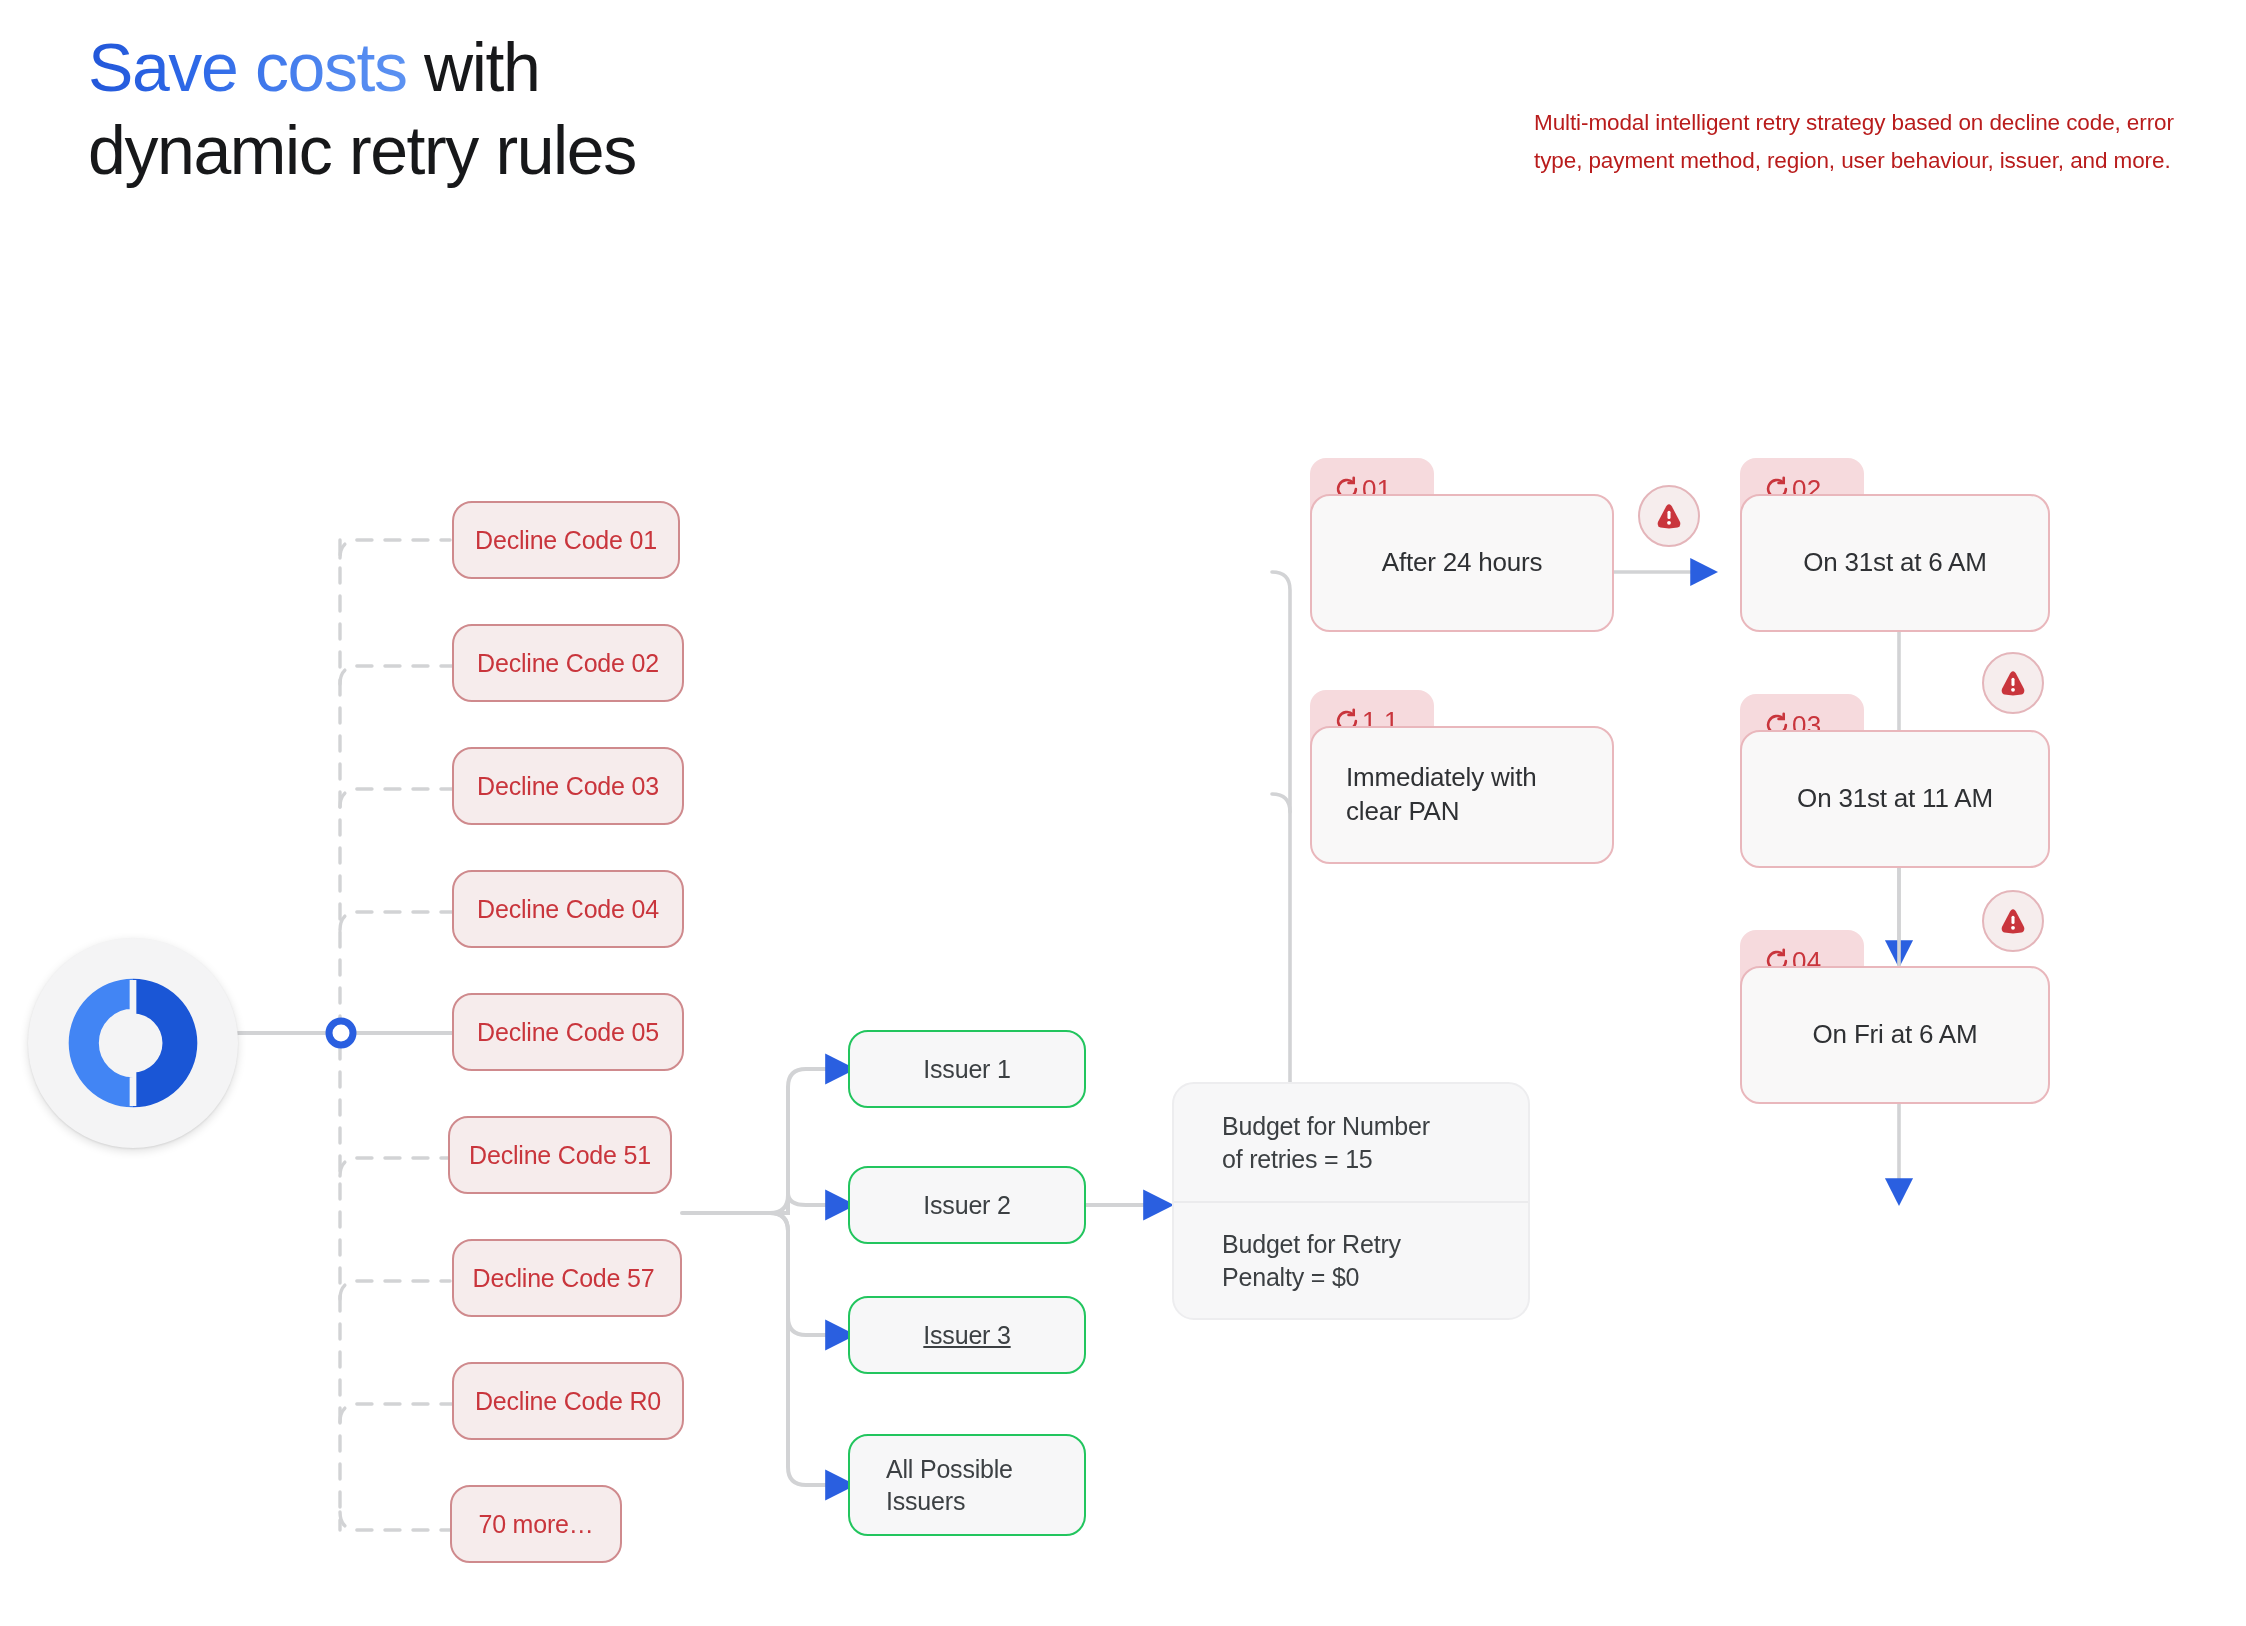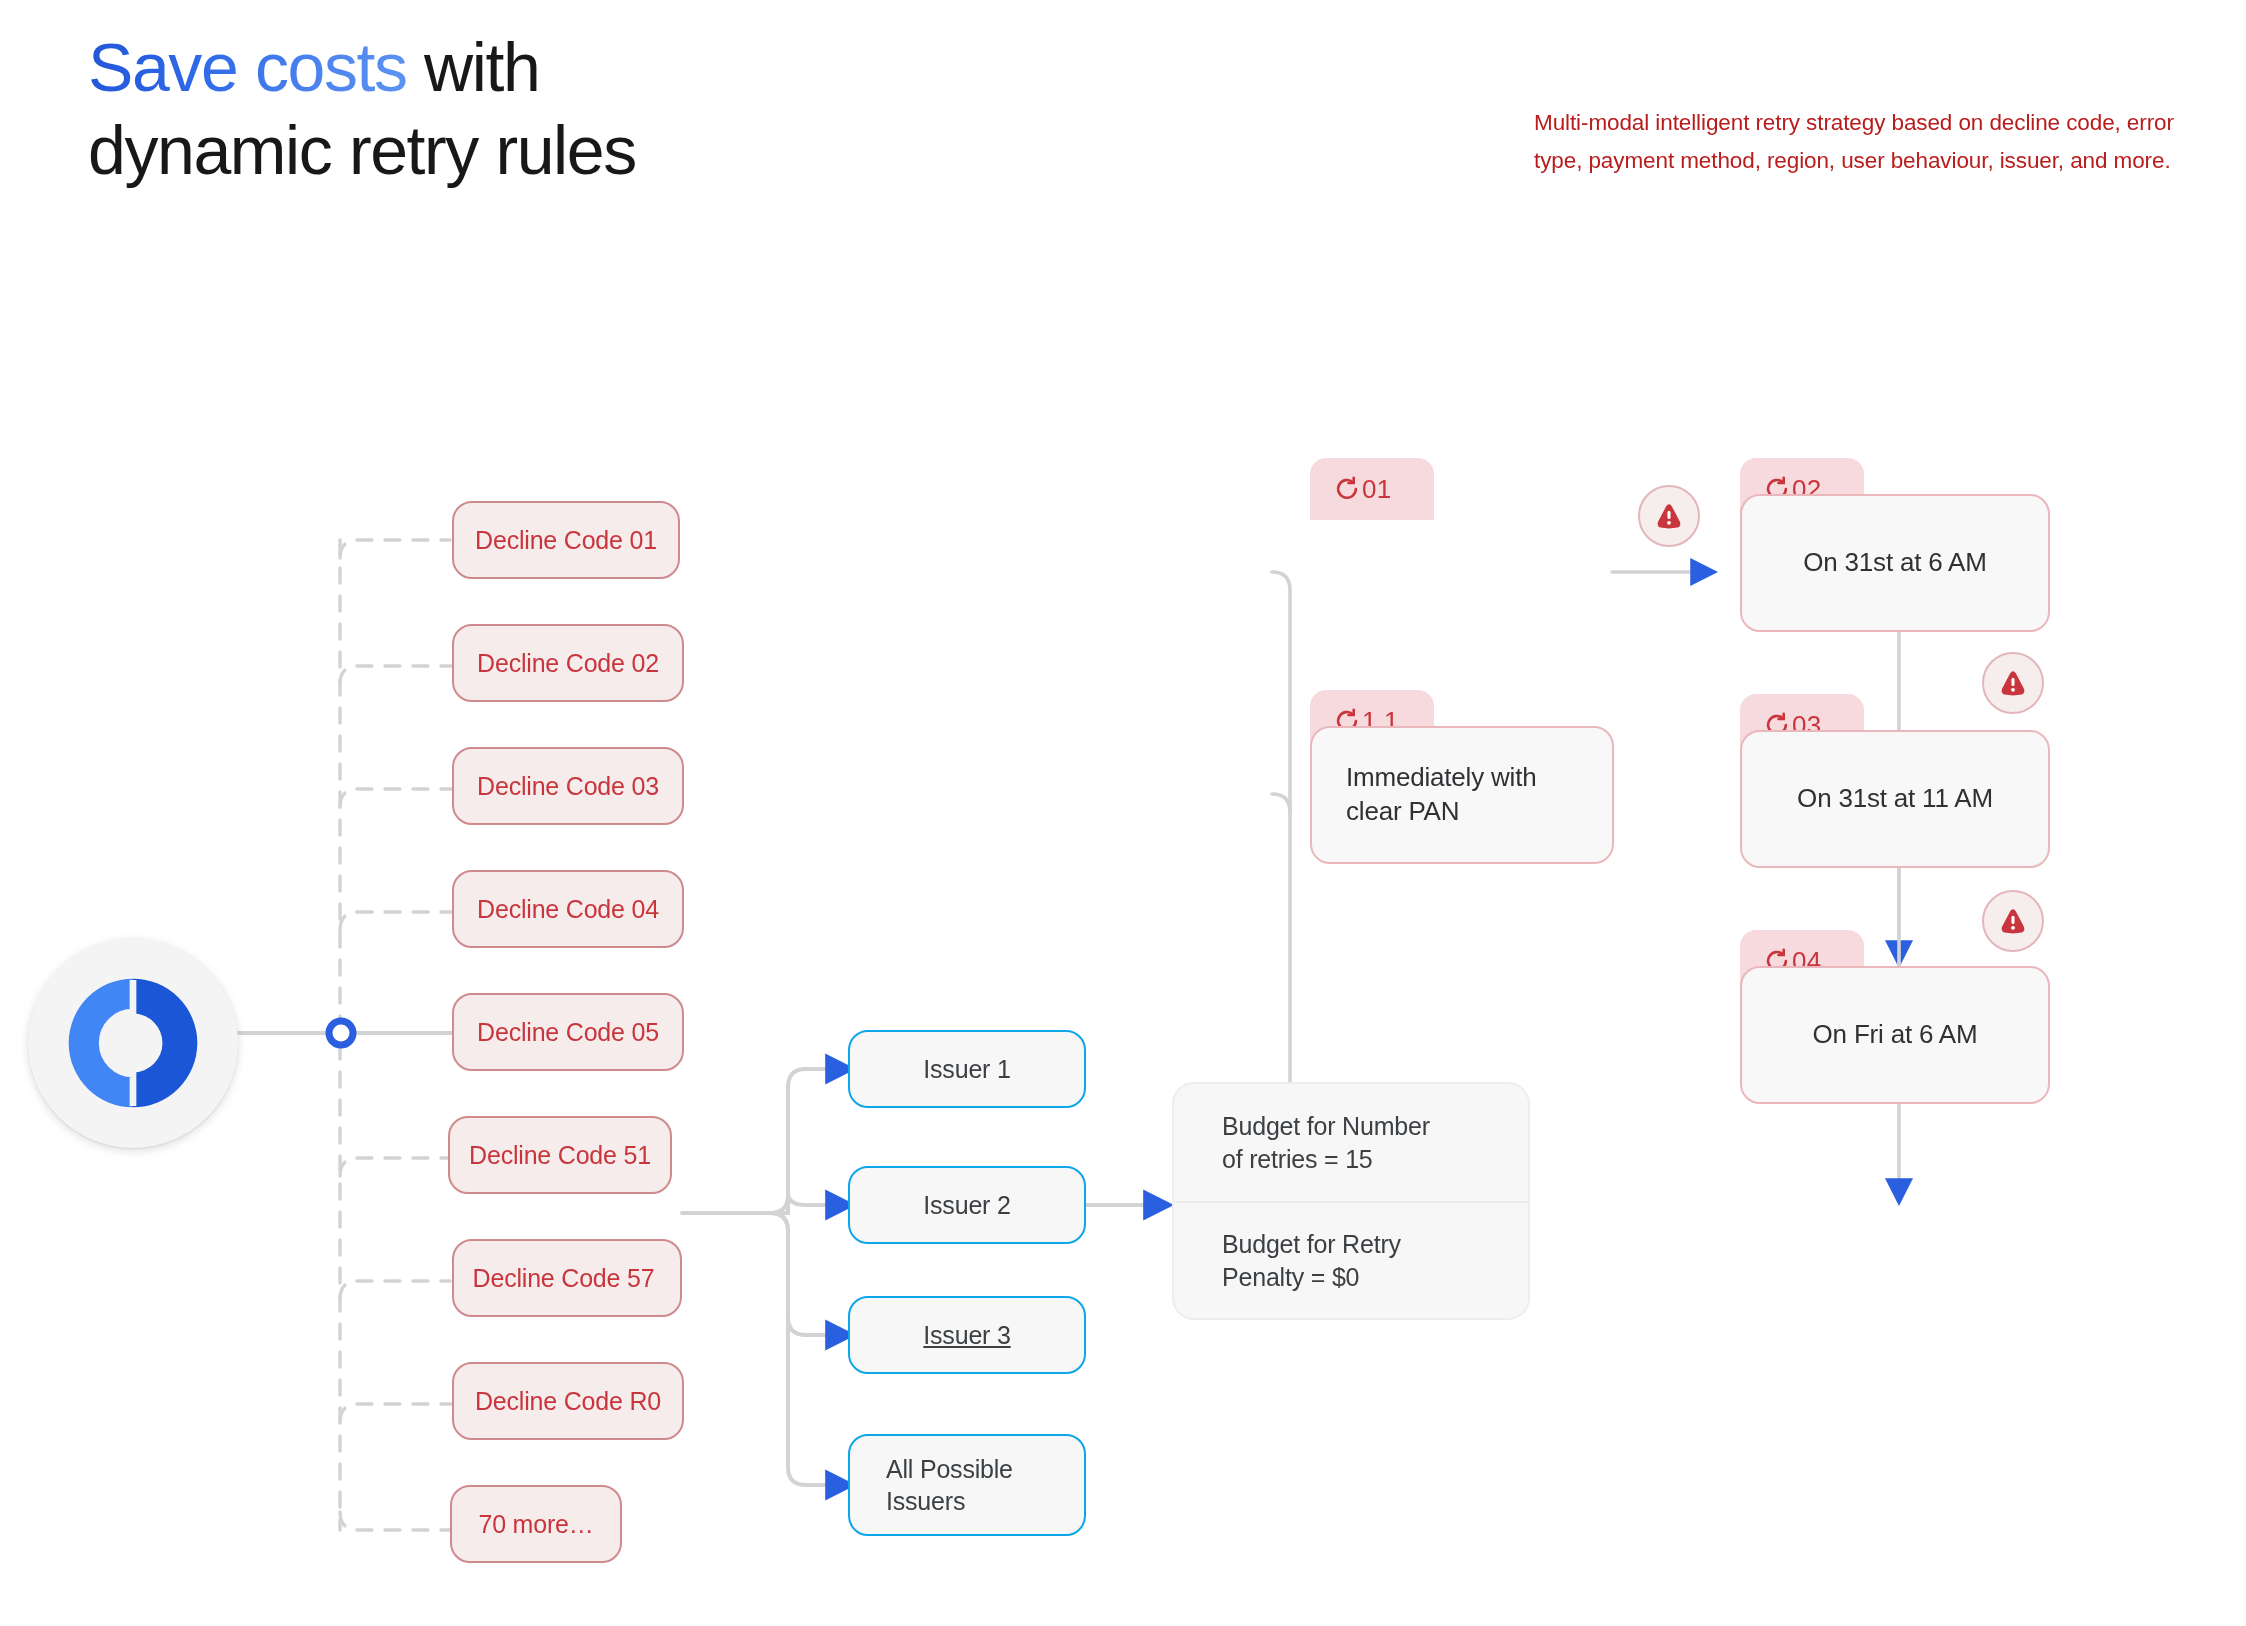--- a/index.html
+++ b/index.html
@@ -71,21 +71,21 @@
     color: #c9353c;
     justify-content: center;
     padding: 0 16px;
     height: 78px;
     border-radius: 20px;
   }
 
   
   .chip-gray {
     background: #f7f7f8;
-    border: 2px solid #0ea5e9;
+    border: 2px solid #22c55e;
     color: #3c4043;
     justify-content: center;
     height: 78px;
     border-radius: 20px;
   }
   .chip-gray.left { justify-content: flex-start; padding-left: 36px; }
 
   
   .budget {
     position: absolute;
@@ -281,20 +281,23 @@
   </div>
 
   <div class="retry" style="left:1310px; top:450px; width:304px; height:182px;">
     <div class="retry-tab">
       <svg class="tab-ico" viewBox="0 0 24 24" fill="none" stroke="#c9353c" stroke-width="2.4" stroke-linecap="round">
         <path d="M20.2,12 A8.2,8.2 0 1,1 17.6,5.9"></path>
         <path d="M18.2,1.6 L18.2,6.4 L13.4,6.4"></path>
       </svg>
       <span>01</span>
     </div>
+    <div class="retry-body center" style="width:304px; height:138px;">
+      <span>After 24 hours</span>
+    </div>
   </div>
 
   <div class="retry" style="left:1310px; top:682px; width:304px; height:182px;">
     <div class="retry-tab">
       <svg class="tab-ico" viewBox="0 0 24 24" fill="none" stroke="#c9353c" stroke-width="2.4" stroke-linecap="round">
         <path d="M20.2,12 A8.2,8.2 0 1,1 17.6,5.9"></path>
         <path d="M18.2,1.6 L18.2,6.4 L13.4,6.4"></path>
       </svg>
       <span>1.1</span>
     </div>

